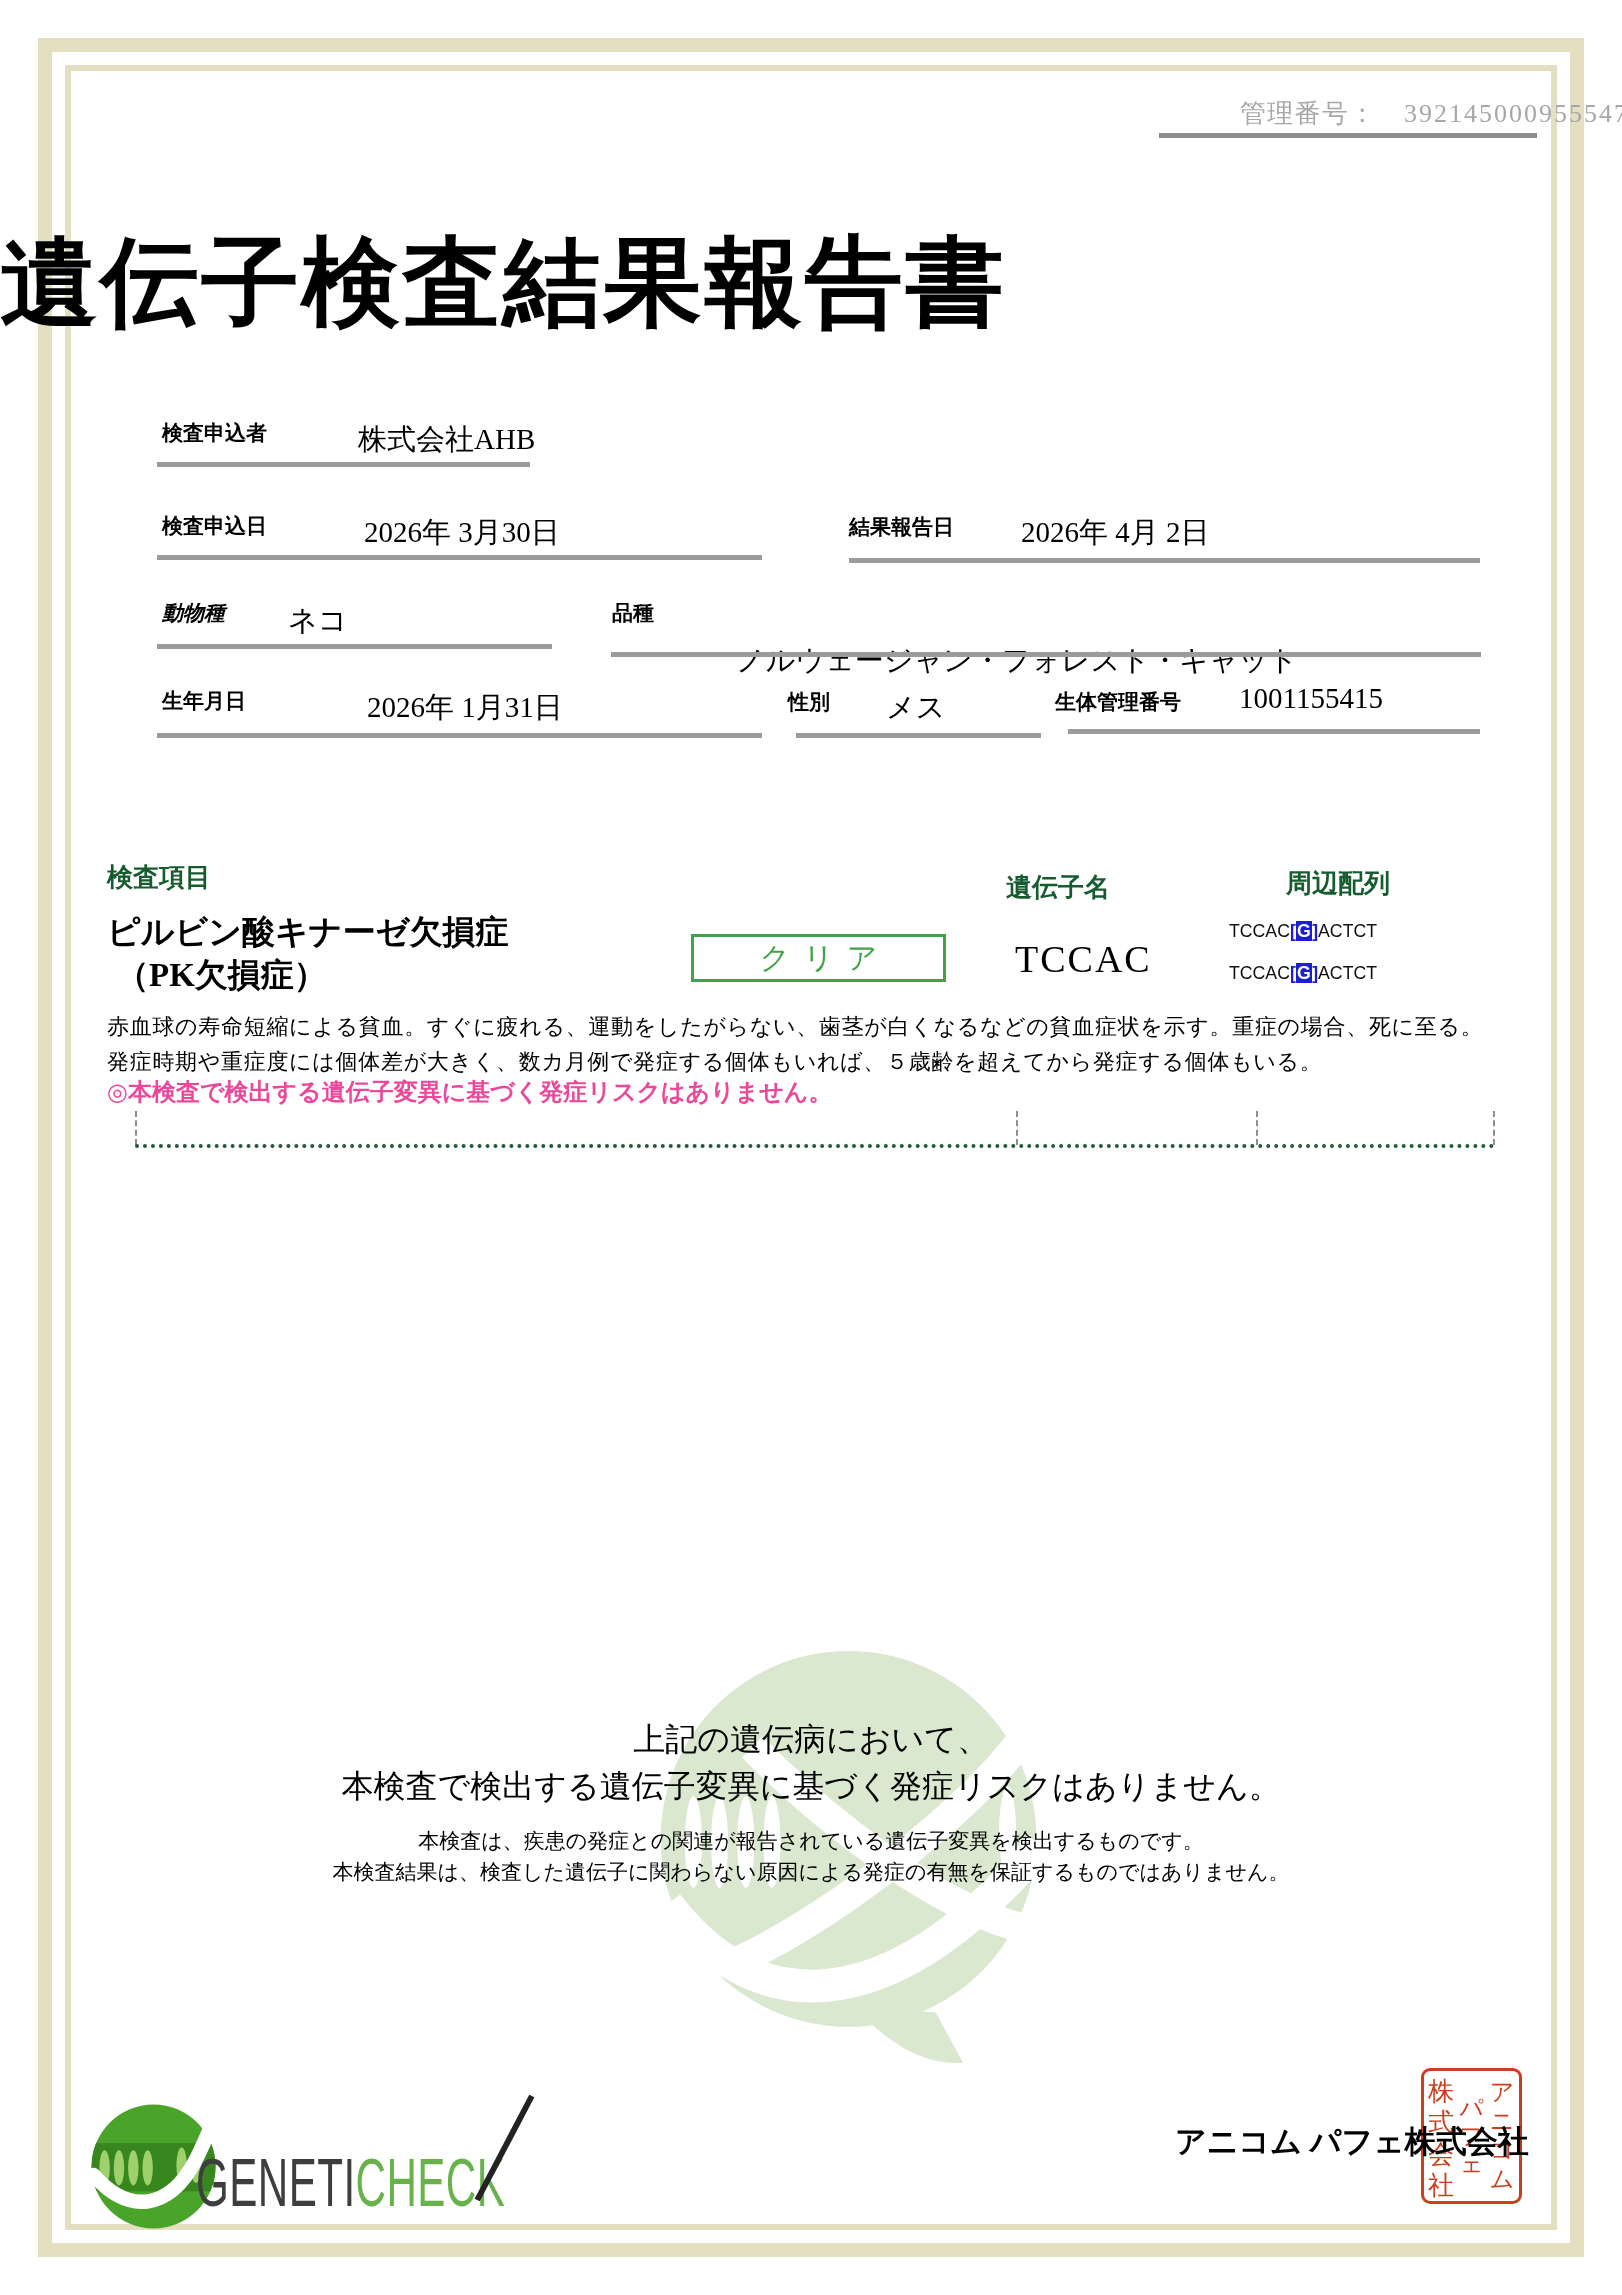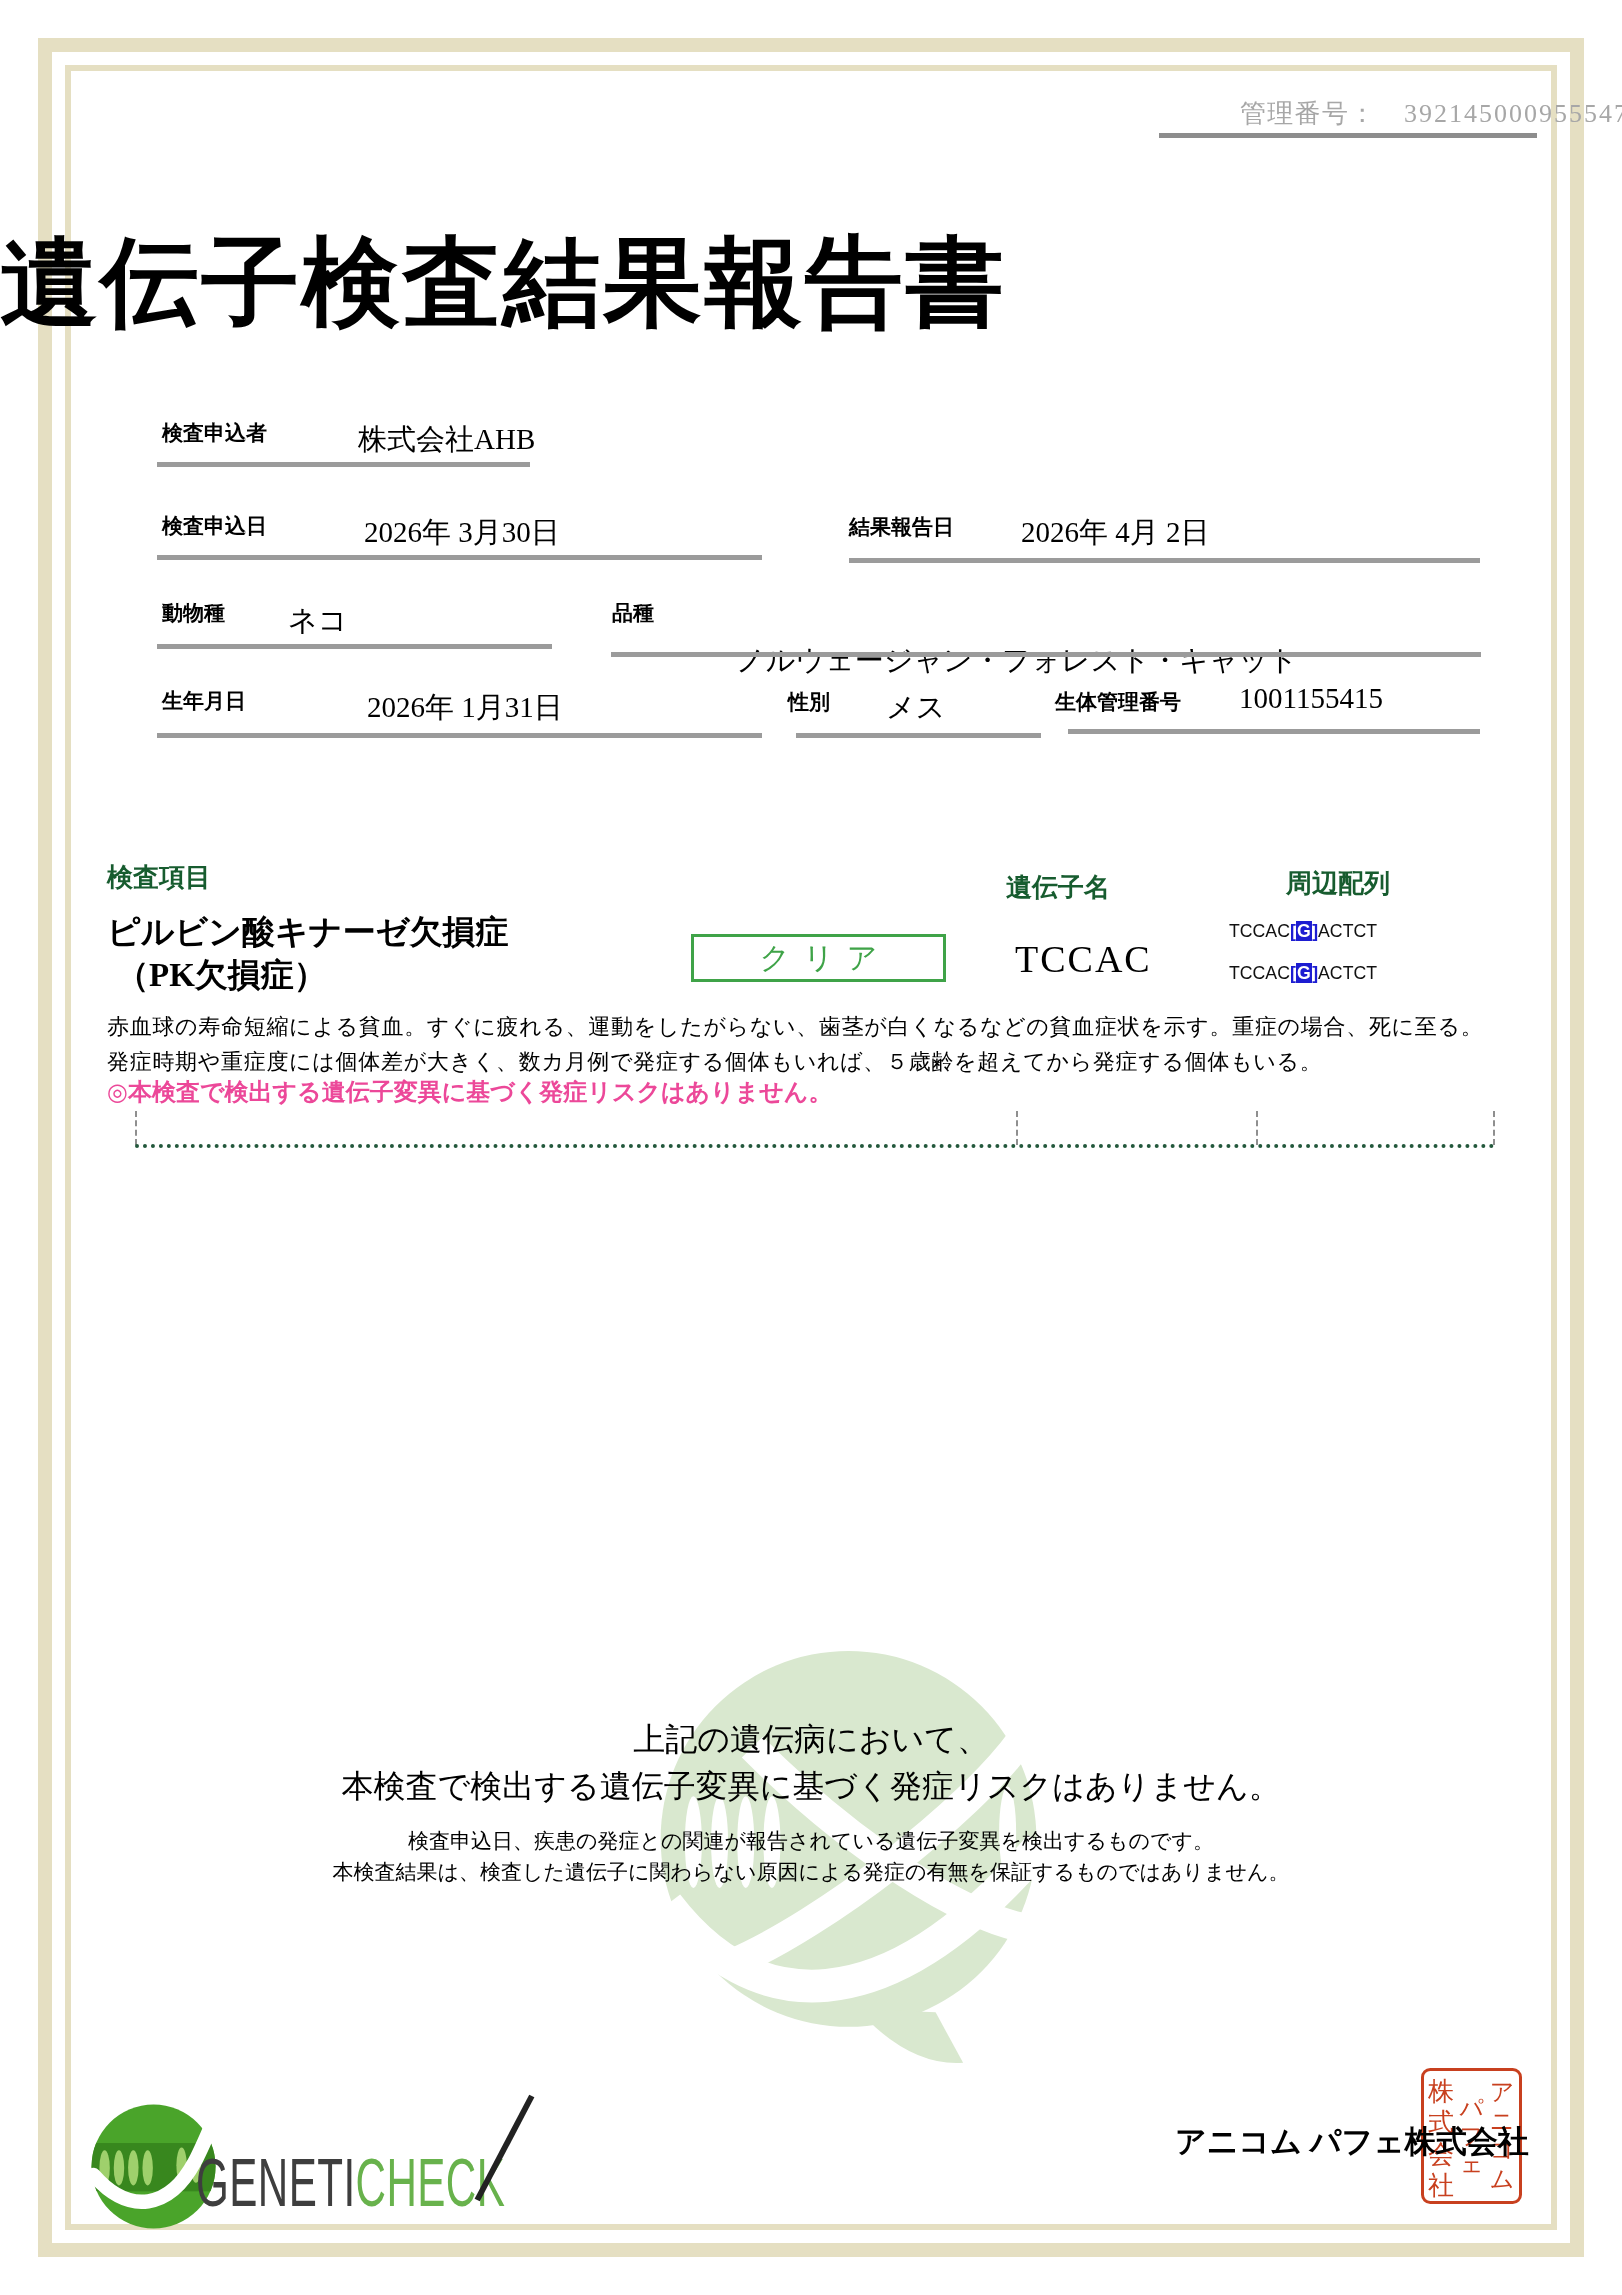--- a/index.html
+++ b/index.html
@@ -19,21 +19,21 @@
   .title{left:0;right:0;top:218px;text-align:left;font-size:98px;font-weight:700;letter-spacing:2.6px;white-space:nowrap;}
   
   .lbl{font-size:21px;font-weight:700;white-space:nowrap;}
   .val{font-size:29px;font-weight:500;white-space:nowrap;}
   .uline{position:absolute;height:5.2px;background:#9b9b9b;}
   .r1l{left:162px;top:419px;} .r1v{left:358px;top:420px;}
   .u1{left:157px;top:462px;width:373px;}
   .r2l{left:162px;top:512px;} .r2v{left:364px;top:513px;}
   .r2l2{left:849px;top:513px;} .r2v2{left:1021px;top:513px;}
   .u2a{left:157px;top:555px;width:605px;} .u2b{left:849px;top:558px;width:631px;}
-  .r3l{left:162px;top:599px;} .r3v{left:288px;top:601px;}
+  .r3l{left:162px;top:599px;font-style:italic;} .r3v{left:288px;top:601px;}
   .r3l2{left:612px;top:599px;} .r3v2{left:736px;top:601px;margin-top:40px;}
   .u3a{left:157px;top:644px;width:395px;} .u3b{left:611px;top:652px;width:870px;}
   .r4l{left:162px;top:687px;} .r4v{left:367px;top:688px;}
   .r4l2{left:788px;top:688px;} .r4v2{left:886px;top:688px;}
   .r4l3{left:1055px;top:688px;} .r4v3{left:1239px;top:682px;}
   .u4a{left:157px;top:733px;width:605px;} .u4b{left:796px;top:733px;width:245px;} .u4c{left:1068px;top:729px;width:412px;}
   
   .hdr{color:#175c2f;font-weight:700;font-size:26px;white-space:nowrap;}
   .hdr-item{left:107px;top:860px;}
   .hdr-gene{left:1006px;top:870px;}
@@ -154,21 +154,21 @@
     <div class="abs risk">◎本検査で検出する遺伝子変異に基づく発症リスクはありません。</div>
 
     <div class="tick tick1"></div>
     <div class="tick tick2"></div>
     <div class="tick tick3"></div>
     <div class="tick tick4"></div>
     <div class="abs dotline"></div>
 
     <div class="abs sans sum sum1">上記の遺伝病において、</div>
     <div class="abs sans sum sum2">本検査で検出する遺伝子変異に基づく発症リスクはありません。</div>
-    <div class="abs sans sum note1">検査申込日、疾患の発症との関連が報告されている遺伝子変異を検出するものです。</div>
+    <div class="abs sans sum note1">本検査は、疾患の発症との関連が報告されている遺伝子変異を検出するものです。</div>
     <div class="abs sans sum note2">本検査結果は、検査した遺伝子に関わらない原因による発症の有無を保証するものではありません。</div>
 
     <svg class="abs logo-mark" width="131" height="137" viewBox="0 0 200 210">
       <defs>
           <clipPath id="lc">
             <circle cx="97" cy="102" r="95"></circle>
           </clipPath>
         </defs>
       <circle cx="97" cy="102" r="95" fill="#4aa42a"></circle>
       <g clip-path="url(#lc)">

